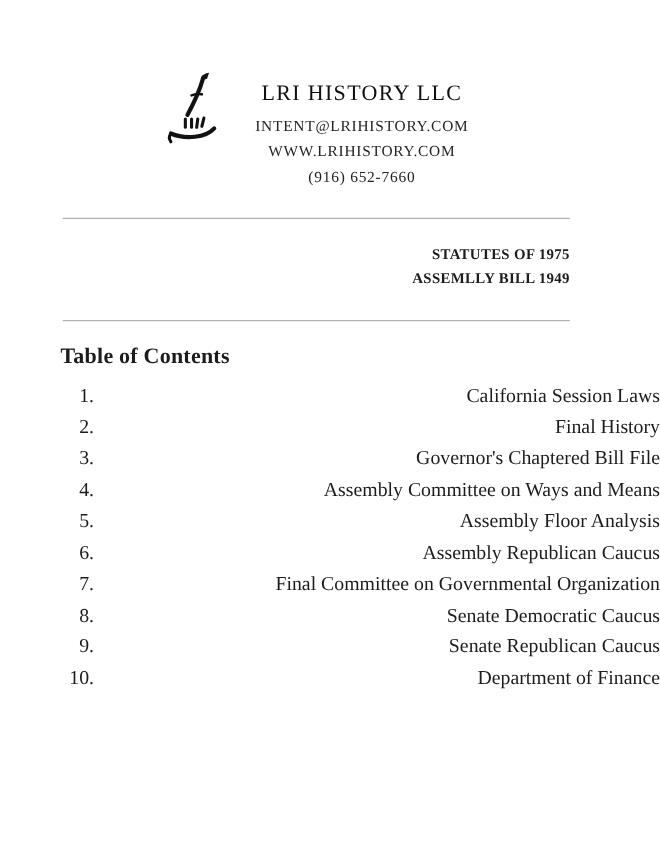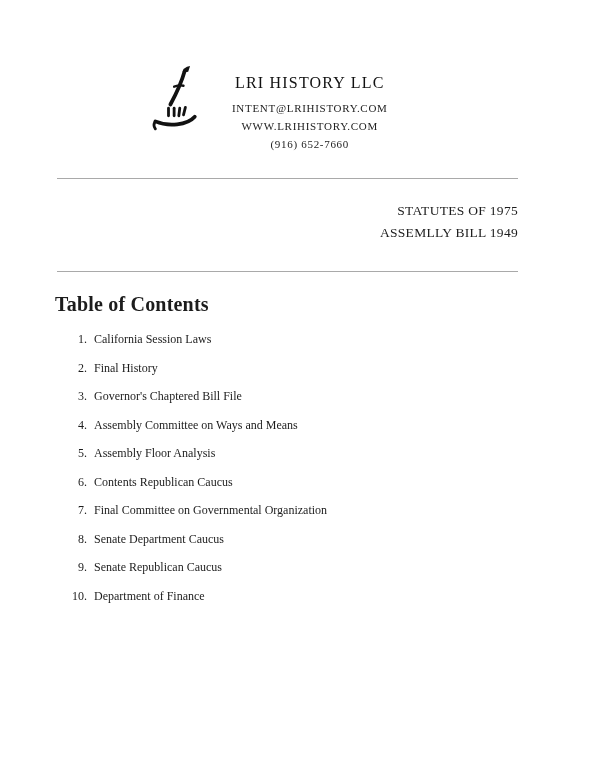--- a/index.html
+++ b/index.html
@@ -34,28 +34,28 @@
     height: 70px;
     flex: 0 0 auto;
   }
   .letterhead-text {
     display: flex;
     flex-direction: column;
     align-items: center;
     padding-top: 12px;
   }
   .company-name {
-    font-size: 16px;
+    font-size: 20px;
     letter-spacing: 1.2px;
     color: #111;
     margin-bottom: 7px;
     white-space: nowrap;
   }
   .contact-line {
-    font-size: 11px;
+    font-size: 14px;
     letter-spacing: 0.7px;
     line-height: 1.65;
     color: #222;
     white-space: nowrap;
     text-align: center;
   }
 
   
   .rule {
     border: none;
@@ -63,41 +63,42 @@
     margin: 0 82px 0 57px;
   }
   .rule-1 { margin-top: 25px; }
   .rule-2 { margin-top: 27px; }
 
   
   .statute-block {
     text-align: right;
     margin-right: 82px;
     margin-top: 21px;
-    font-weight: normal;
+    font-weight: bold;
     font-size: 13.5px;
     letter-spacing: 0.3px;
   }
   .statute-line {
     line-height: 22px;
     white-space: pre;
   }
 
   
   .toc-title {
     margin: 21px 0 0 55px;
     font-size: 20px;
     font-weight: bold;
     letter-spacing: 0.2px;
   }
   ol.toc-list {
     margin: 15px 0 0 0;
     padding-left: 90px;
-    font-size: 12px;
+    font-size: 18px;
     list-style: decimal outside;
+    text-align: right;
   }
   ol.toc-list li {
     margin-bottom: 12.5px;
     padding-left: 4px;
     line-height: 16px;
   }
 </style>
 </head>
 <body>
 
@@ -137,20 +138,20 @@
   <hr class="rule rule-2">
 
   <div class="toc-title">Table of Contents</div>
 
   <ol class="toc-list">
     <li>California Session Laws</li>
     <li>Final History</li>
     <li>Governor's Chaptered Bill File</li>
     <li>Assembly Committee on Ways and Means</li>
     <li>Assembly Floor Analysis</li>
-    <li>Contents Republican Caucus</li>
+    <li>Assembly Republican Caucus</li>
     <li>Final Committee on Governmental Organization</li>
-    <li>Senate Department Caucus</li>
+    <li>Senate Democratic Caucus</li>
     <li>Senate Republican Caucus</li>
     <li>Department of Finance</li>
   </ol>
 
 </div>
 
 </body></html>

